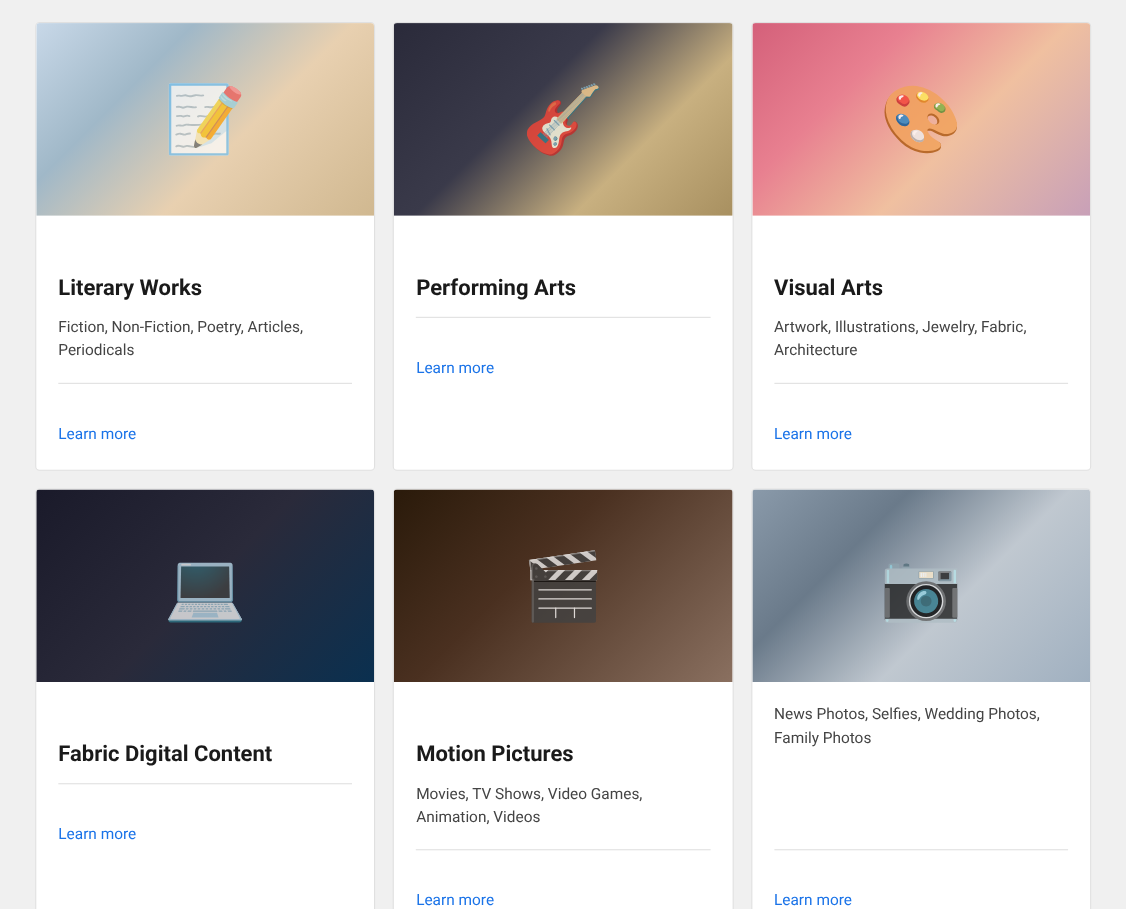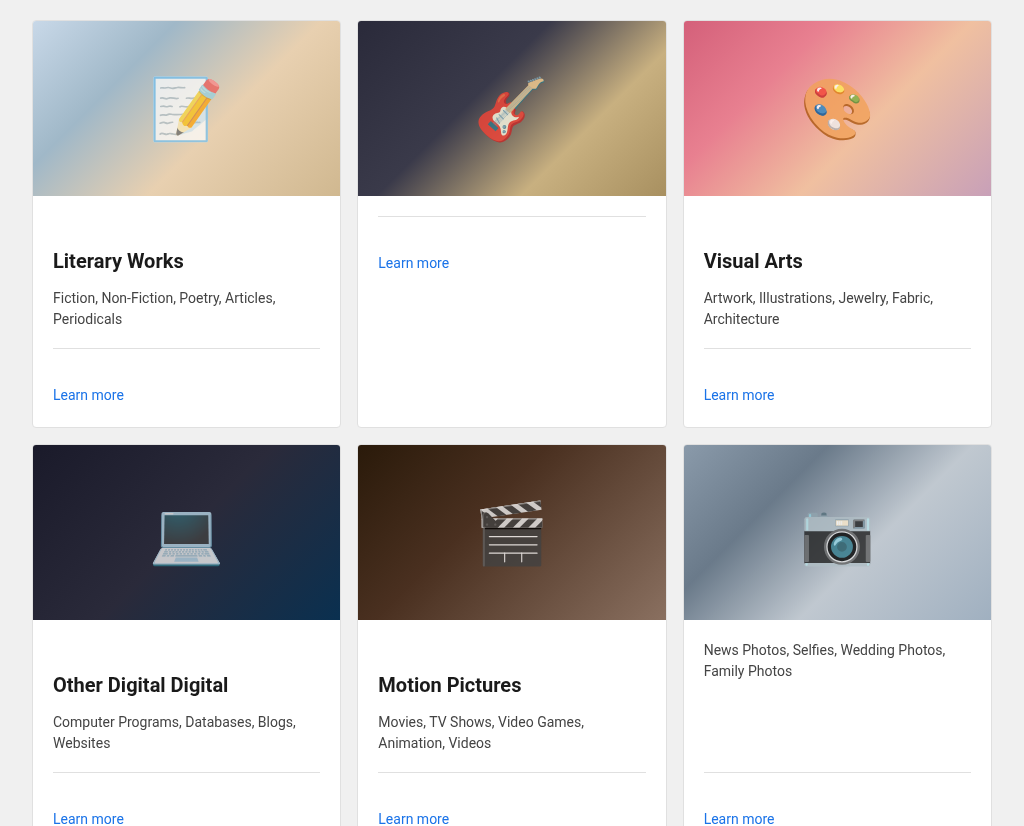--- a/index.html
+++ b/index.html
@@ -172,40 +172,40 @@
         <div class="card-title">Literary Works</div>
         <div class="card-description">Fiction, Non-Fiction, Poetry, Articles, Periodicals</div>
         <hr class="divider">
         <a class="card-link" href="#">Learn more</a>
       </div>
     </div>
     <div class="card">
       <div class="card-image img-performing">
       </div>
       <div class="card-body">
+        <div class="card-title">Performing Arts</div>
         <hr class="divider">
         <a class="card-link" href="#">Learn more</a>
       </div>
     </div>
     <div class="card">
       <div class="card-image img-visual">
       </div>
       <div class="card-body">
         <div class="card-title">Visual Arts</div>
         <div class="card-description">Artwork, Illustrations, Jewelry, Fabric, Architecture</div>
         <hr class="divider">
         <a class="card-link" href="#">Learn more</a>
       </div>
     </div>
     <div class="card">
       <div class="card-image img-digital">
       </div>
       <div class="card-body">
-        <div class="card-title">Other Digital Digital</div>
-        <div class="card-description">Computer Programs, Databases, Blogs, Websites</div>
+        <div class="card-title">Fabric Digital Content</div>
         <hr class="divider">
         <a class="card-link" href="#">Learn more</a>
       </div>
     </div>
     <div class="card">
       <div class="card-image img-motion">
       </div>
       <div class="card-body">
         <div class="card-title">Motion Pictures</div>
         <div class="card-description">Movies, TV Shows, Video Games, Animation, Videos</div>

